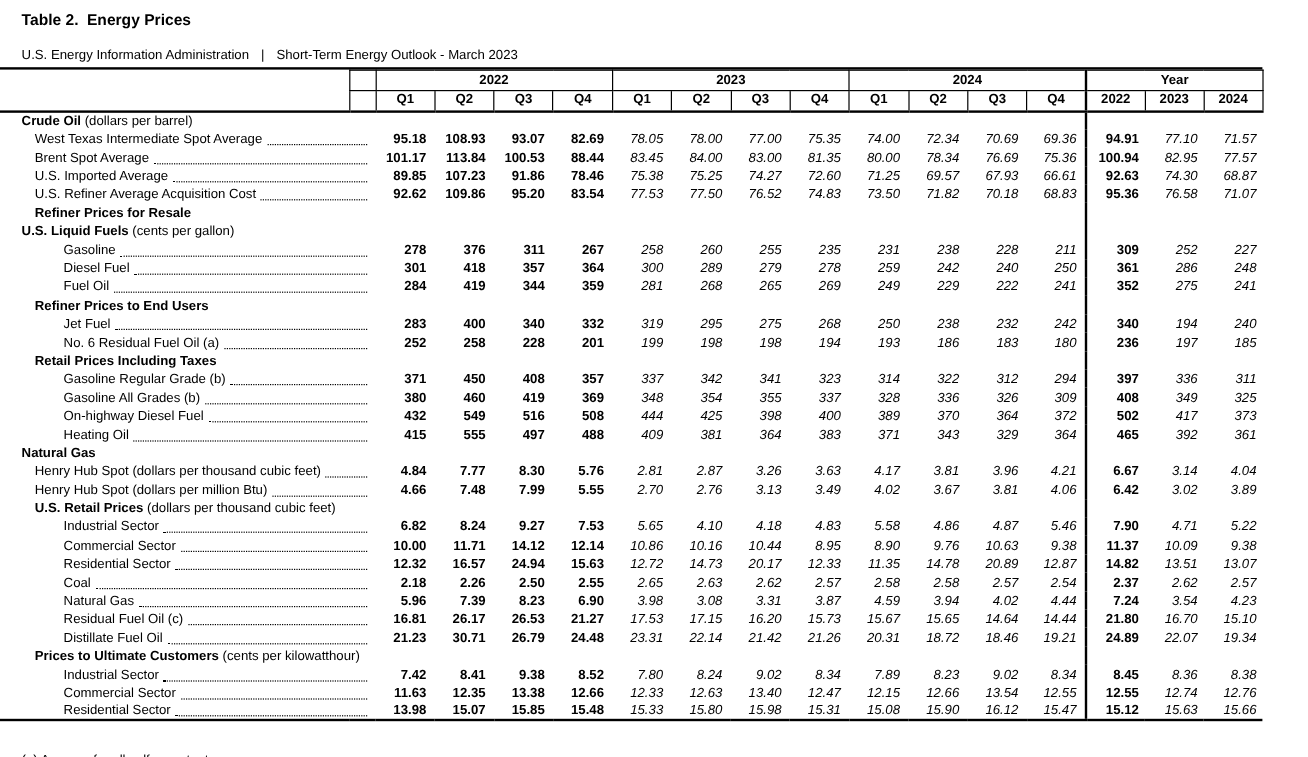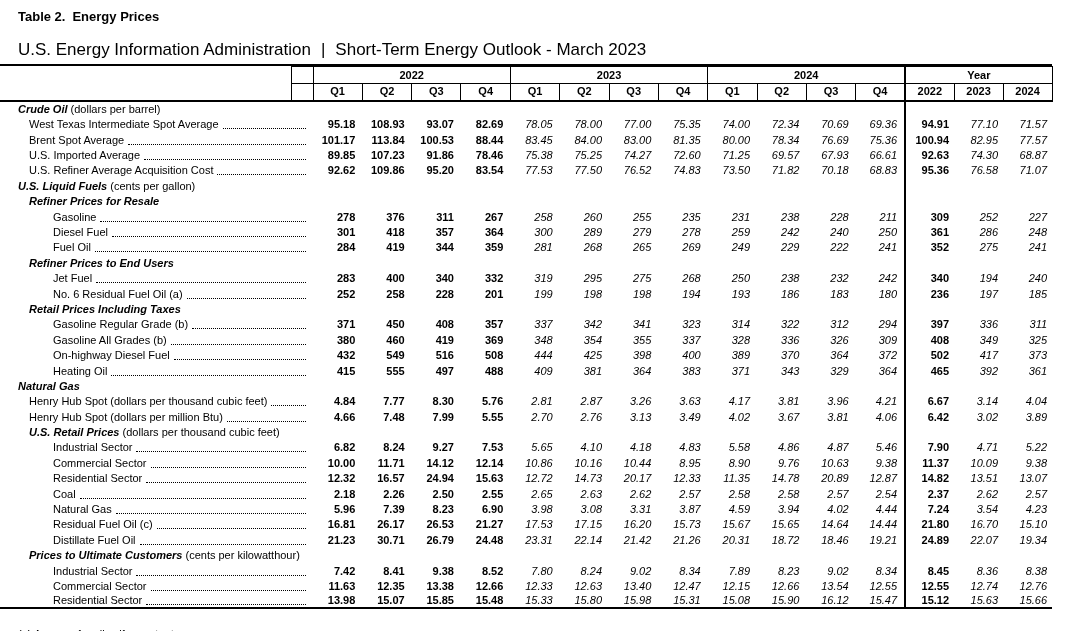--- a/index.html
+++ b/index.html
@@ -5,21 +5,21 @@
   * { box-sizing: border-box; margin: 0; padding: 0; }
   html, body { background: #ffffff; }
   body {
     width: 1090px; height: 631px; overflow: hidden; position: relative;
     font-family: "Liberation Sans", sans-serif; color: #000;
   }
   .page { position: relative; width: 1090px; height: 631px; overflow: hidden; }
   .doc-title { font-size: 13px; font-weight: bold; margin: 9px 0 16px 18px; }
   .doc-title .gap { display: inline-block; width: 7px; }
   .doc-subtitle {
-    font-size: 17px; margin-left: 18px; padding-bottom: 4px;
+    font-size: 11px; margin-left: 18px; padding-bottom: 4px;
     width: 1034px; 
   }
   .doc-subtitle .bar { margin: 0 10px; }
   .rule { width: 1052px; border-bottom: 2px solid #000; }
   table {
     border-collapse: collapse; table-layout: fixed; width: 1052px;
     margin: 0;
   }
   col.c-label { width: 291px; }
   col.c-spacer { width: 22px; }
@@ -38,21 +38,21 @@
     white-space: nowrap; overflow: hidden;
   }
   tbody tr:last-child td { border-bottom: 2.5px solid #000; }
   td.v { text-align: right; padding-right: 7px; }
   td.v.year { padding-right: 5px; }
   td.v.hist { font-weight: bold; }
   td.v.fcast { font-style: italic; }
   td.rowlabel { padding-right: 4px; }
   .lbl-flex { display: flex; align-items: flex-end; }
   .leader { flex: 1; border-bottom: 1.3px dotted #000; margin: 0 3px 2px 4px; min-width: 8px; }
-  .sec-name { font-weight: bold; font-style: italic; }
+  .sec-name { font-weight: bold; }
   .ind0 { padding-left: 18px; }
   .ind1 { padding-left: 29px; }
   .ind2 { padding-left: 53px; }
   .footnote { position: absolute; left: 18px; top: 628px; font-size: 11px; }
 </style>
 </head>
 <body>
 
 <div class="page">
 
@@ -219,39 +219,39 @@
           <td class="v fcast">74.83</td>
           <td class="v fcast">73.50</td>
           <td class="v fcast">71.82</td>
           <td class="v fcast">70.18</td>
           <td class="v fcast">68.83</td>
           <td class="v hist year ydiv">95.36</td>
           <td class="v fcast year">76.58</td>
           <td class="v fcast year">71.07</td>
         </tr>
         <tr>
+          <td class="rowlabel ind1" colspan="2"><span class="sec-name">Refiner Prices for Resale</span></td>
+          <td class="v hist"></td>
+          <td class="v hist"></td>
+          <td class="v hist"></td>
+          <td class="v hist"></td>
+          <td class="v fcast"></td>
+          <td class="v fcast"></td>
+          <td class="v fcast"></td>
+          <td class="v fcast"></td>
+          <td class="v fcast"></td>
+          <td class="v fcast"></td>
+          <td class="v fcast"></td>
+          <td class="v fcast"></td>
+          <td class="v hist year ydiv"></td>
+          <td class="v fcast year"></td>
+          <td class="v fcast year"></td>
+        </tr>
+        <tr>
           <td class="rowlabel ind0" colspan="2"><span class="sec-name">U.S. Liquid Fuels</span><span> (cents per gallon)</span></td>
-          <td class="v hist"></td>
-          <td class="v hist"></td>
-          <td class="v hist"></td>
-          <td class="v hist"></td>
-          <td class="v fcast"></td>
-          <td class="v fcast"></td>
-          <td class="v fcast"></td>
-          <td class="v fcast"></td>
-          <td class="v fcast"></td>
-          <td class="v fcast"></td>
-          <td class="v fcast"></td>
-          <td class="v fcast"></td>
-          <td class="v hist year ydiv"></td>
-          <td class="v fcast year"></td>
-          <td class="v fcast year"></td>
-        </tr>
-        <tr>
-          <td class="rowlabel ind1" colspan="2"><span class="sec-name">Refiner Prices for Resale</span></td>
           <td class="v hist"></td>
           <td class="v hist"></td>
           <td class="v hist"></td>
           <td class="v hist"></td>
           <td class="v fcast"></td>
           <td class="v fcast"></td>
           <td class="v fcast"></td>
           <td class="v fcast"></td>
           <td class="v fcast"></td>
           <td class="v fcast"></td>

